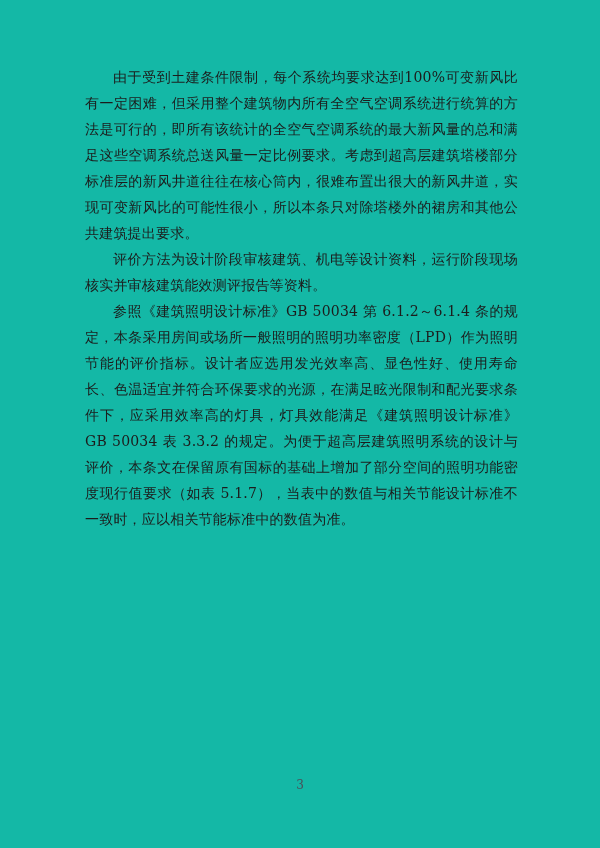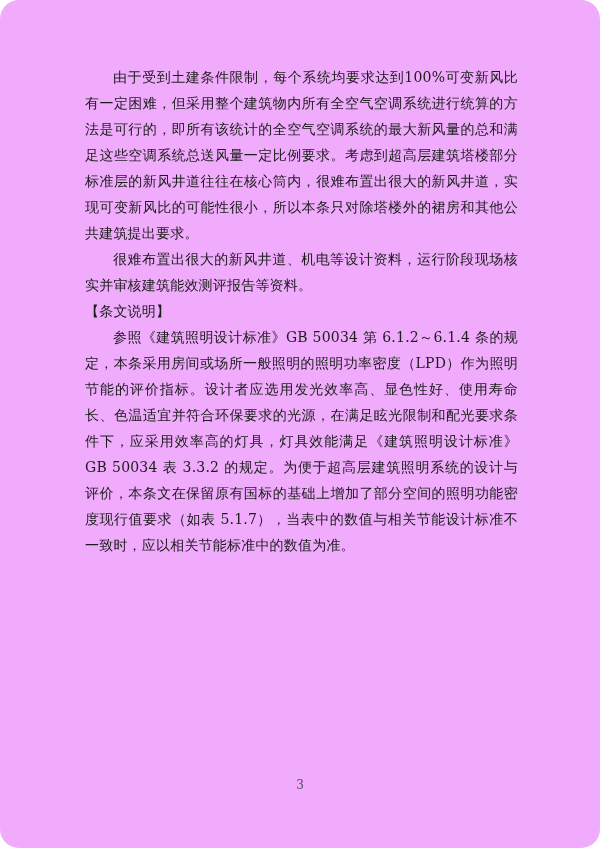--- a/index.html
+++ b/index.html
@@ -4,25 +4,24 @@
 <style>
   html, body {
     margin: 0;
     padding: 0;
     background: #ffffff;
   }
   .page {
     position: relative;
     width: 600px;
     height: 848px;
-    background: #f0abfc;
+    background: #14b8a6;
     font-family: "DejaVu Serif", "Liberation Serif", serif;
     color: #1c1c1c;
     overflow: hidden;
-    border-radius: 19px;
   }
   .content {
     position: absolute;
     left: 85px;
     top: 64px;
     width: 433px;
   }
   .content p {
     margin: 0;
     font-size: 14px;
@@ -51,18 +50,17 @@
     color: #4a4f58;
     font-family: "DejaVu Serif", "Liberation Serif", serif;
   }
 </style>
 </head>
 <body>
 
 <div class="page">
   <div class="content">
     <p class="indent">由于受到土建条件限制，每个系统均要求达到100%可变新风比有一定困难，但采用整个建筑物内所有全空气空调系统进行统算的方法是可行的，即所有该统计的全空气空调系统的最大新风量的总和满足这些空调系统总送风量一定比例要求。考虑到超高层建筑塔楼部分标准层的新风井道往往在核心筒内，很难布置出很大的新风井道，实现可变新风比的可能性很小，所以本条只对除塔楼外的裙房和其他公共建筑提出要求。</p>
-    <p class="indent">很难布置出很大的新风井道、机电等设计资料，运行阶段现场核实并审核建筑能效测评报告等资料。</p>
-    <p class="commentary-label">【条文说明】</p>
+    <p class="indent">评价方法为设计阶段审核建筑、机电等设计资料，运行阶段现场核实并审核建筑能效测评报告等资料。</p>
     <p class="indent">参照《建筑照明设计标准》GB 50034 第 6.1.2～6.1.4 条的规定，本条采用房间或场所一般照明的照明功率密度（LPD）作为照明节能的评价指标。设计者应选用发光效率高、显色性好、使用寿命长、色温适宜并符合环保要求的光源，在满足眩光限制和配光要求条件下，应采用效率高的灯具，灯具效能满足《建筑照明设计标准》GB 50034 表 3.3.2 的规定。为便于超高层建筑照明系统的设计与评价，本条文在保留原有国标的基础上增加了部分空间的照明功能密度现行值要求（如表 5.1.7），当表中的数值与相关节能设计标准不一致时，应以相关节能标准中的数值为准。</p>
   </div>
   <div class="page-footer">3</div>
 </div>
 
 </body></html>

